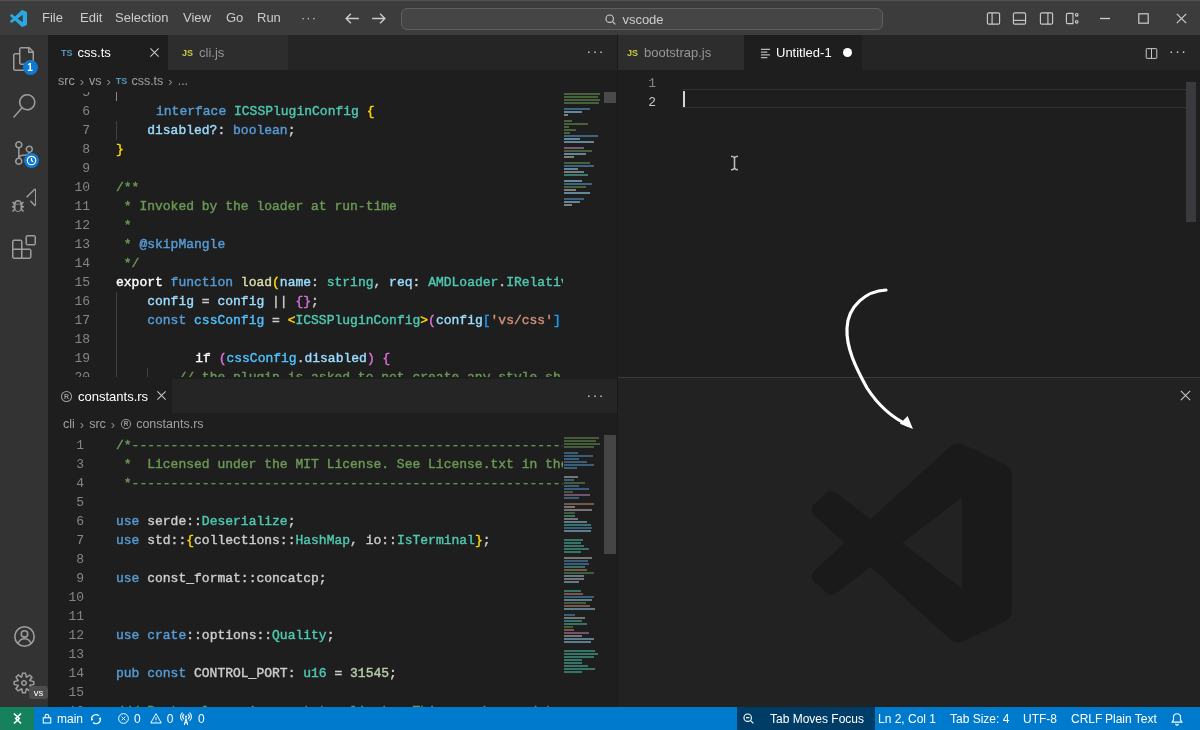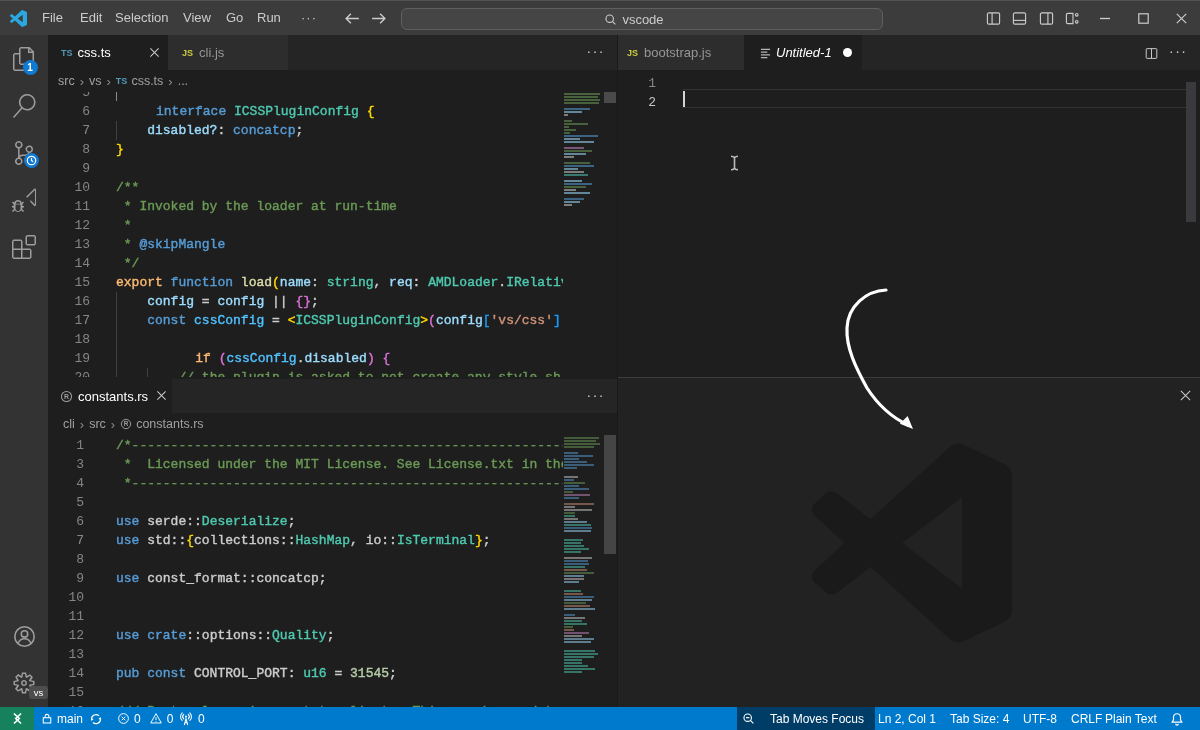--- a/index.html
+++ b/index.html
@@ -16,21 +16,21 @@
 .tab{position:absolute;top:0;height:100%;display:flex;align-items:center;font-size:13px;}
 .tab.active{background:#1e1e1e;color:#ffffff;}
 .tab.inactive{background:#2d2d2d;color:#969696;}
 .crumbs{position:absolute;color:#a0a0a0;font-size:12.5px;display:flex;align-items:center;background:#1e1e1e;}
 .csep{margin:0 5px;color:#8c8c8c;font-size:13px;}
 
 .code{font-family:"Liberation Mono",monospace;font-size:13px;line-height:19px;white-space:pre;-webkit-text-stroke:0.4px currentColor;}
 .ln{position:absolute;color:#858585;font-family:"Liberation Mono",monospace;font-size:13px;line-height:19px;text-align:right;}
 .cl{position:absolute;height:19px;}
 
-.kw{color:#569cd6}.ctl{color:#fdba74}.ty{color:#4ec9b0}.fn{color:#dcdcaa}.pb{color:#9cdcfe}
+.kw{color:#569cd6}.ctl{color:#ffffff}.ty{color:#4ec9b0}.fn{color:#dcdcaa}.pb{color:#9cdcfe}
 .cb{color:#4fc1ff}.cm{color:#6a9955}.st{color:#ce9178}.nu{color:#b5cea8}.pl{color:#cccccc}
 .b1{color:#ffd700}.b2{color:#da70d6}.b3{color:#179fff}
 
 #statusbar{position:absolute;left:0;top:707px;width:1200px;height:23px;background:#007acc;color:#ffffff;font-size:12px;}
 .sitem{position:absolute;top:0;height:23px;display:flex;align-items:center;color:#fff;}
 </style></head>
 <body>
 <div id="app">
 
 <div id="titlebar">
@@ -168,21 +168,21 @@
 <div class="ln" style="left:0;top:124px;width:42px;">12</div>
 <div class="ln" style="left:0;top:143px;width:42px;">13</div>
 <div class="ln" style="left:0;top:162px;width:42px;">14</div>
 <div class="ln" style="left:0;top:181px;width:42px;">15</div>
 <div class="ln" style="left:0;top:200px;width:42px;">16</div>
 <div class="ln" style="left:0;top:219px;width:42px;">17</div>
 <div class="ln" style="left:0;top:238px;width:42px;">18</div>
 <div class="ln" style="left:0;top:257px;width:42px;">19</div>
 <div class="ln" style="left:0;top:276px;width:42px;">20</div>
 <div class="cl code" style="left:68px;top:10px;margin-left:40px;"><span class="kw">interface&nbsp;</span><span class="ty">ICSSPluginConfig&nbsp;</span><span class="b1">{</span></div>
-<div class="cl code" style="left:68px;top:29px;"><span class="pb">&nbsp;&nbsp;&nbsp;&nbsp;disabled?</span><span class="pl">:&nbsp;</span><span class="kw">concatcp</span><span class="pl">;</span></div>
+<div class="cl code" style="left:68px;top:29px;"><span class="pb">&nbsp;&nbsp;&nbsp;&nbsp;disabled?</span><span class="pl">:&nbsp;</span><span class="kw">boolean</span><span class="pl">;</span></div>
 <div class="cl code" style="left:68px;top:48px;"><span class="b1">}</span></div>
 <div class="cl code" style="left:68px;top:86px;"><span class="cm">/**</span></div>
 <div class="cl code" style="left:68px;top:105px;"><span class="cm">&nbsp;*&nbsp;Invoked&nbsp;by&nbsp;the&nbsp;loader&nbsp;at&nbsp;run-time</span></div>
 <div class="cl code" style="left:68px;top:124px;"><span class="cm">&nbsp;*</span></div>
 <div class="cl code" style="left:68px;top:143px;"><span class="cm">&nbsp;*&nbsp;</span><span class="kw">@skipMangle</span></div>
 <div class="cl code" style="left:68px;top:162px;"><span class="cm">&nbsp;*/</span></div>
 <div class="cl code" style="left:68px;top:181px;"><span class="ctl">export&nbsp;</span><span class="kw">function&nbsp;</span><span class="fn">load</span><span class="b1">(</span><span class="pb">name</span><span class="pl">:&nbsp;</span><span class="ty">string</span><span class="pl">,&nbsp;</span><span class="pb">req</span><span class="pl">:&nbsp;</span><span class="ty">AMDLoader</span><span class="pl">.</span><span class="ty">IRelativeRequire</span></div>
 <div class="cl code" style="left:68px;top:200px;"><span class="pl">&nbsp;&nbsp;&nbsp;&nbsp;</span><span class="pb">config</span><span class="pl">&nbsp;=&nbsp;</span><span class="pb">config</span><span class="pl">&nbsp;||&nbsp;</span><span class="b2">{}</span><span class="pl">;</span></div>
 <div class="cl code" style="left:68px;top:219px;"><span class="pl">&nbsp;&nbsp;&nbsp;&nbsp;</span><span class="kw">const&nbsp;</span><span class="cb">cssConfig</span><span class="pl">&nbsp;=&nbsp;</span><span class="b1">&lt;</span><span class="ty">ICSSPluginConfig</span><span class="b1">&gt;</span><span class="b2">(</span><span class="pb">config</span><span class="b3">[</span><span class="st">'vs/css'</span><span class="b3">]</span></div>
 <div class="cl code" style="left:68px;top:257px;margin-left:48px;"><span class="pl">&nbsp;&nbsp;&nbsp;&nbsp;</span><span class="ctl">if&nbsp;</span><span class="b2">(</span><span class="cb">cssConfig</span><span class="pl">.</span><span class="pb">disabled</span><span class="b2">)</span><span class="pl">&nbsp;</span><span class="b2">{</span></div>
@@ -344,21 +344,21 @@
 <div class="abs" style="left:516px;top:236px;width:18px;height:2px;background:#4ec9b0;opacity:0.5;"></div>
 <div class="abs" style="left:556px;top:-8px;width:12px;height:127px;background:#454545;"></div>
 </div>
 
 <div class="abs" style="left:617px;top:35px;width:1px;height:672px;background:#191919;"></div>
 
 <div class="tabbar" style="left:618px;top:35px;width:582px;height:35px;">
   <div class="tab inactive" style="left:0;width:126px;padding-left:9px;">
     <span style="color:#cbcb41;font-weight:bold;font-size:9px;margin-right:6px;">JS</span>bootstrap.js
   </div>
-  <div class="tab active" style="left:126px;width:118px;padding-left:16px;font-style:italic;">
+  <div class="tab active" style="left:126px;width:118px;padding-left:16px;">
     <svg width="11" height="12" viewBox="0 0 12 12" style="margin-right:5px">
           <path stroke="#c5c5c5" stroke-width="1.2" d="M1 2h10M1 5h7M1 8h10M1 11h7" fill="none" opacity="0.9"></path>
         </svg>Untitled-1
     <div style="position:absolute;right:10px;top:13px;width:9px;height:9px;border-radius:50%;background:#ffffff;"></div>
   </div>
   <svg class="abs" style="left:527px;top:12px" width="13" height="13" viewBox="0 0 16 16" fill="none" stroke="#cccccc" stroke-width="1.2">
         <rect x="1.5" y="2" width="13" height="12" rx="1"></rect>
         <path d="M8 2v12"></path>
       </svg>
   <div class="abs" style="left:551px;top:0;height:35px;line-height:33px;color:#cccccc;font-size:14px;letter-spacing:1.5px;">···</div>

